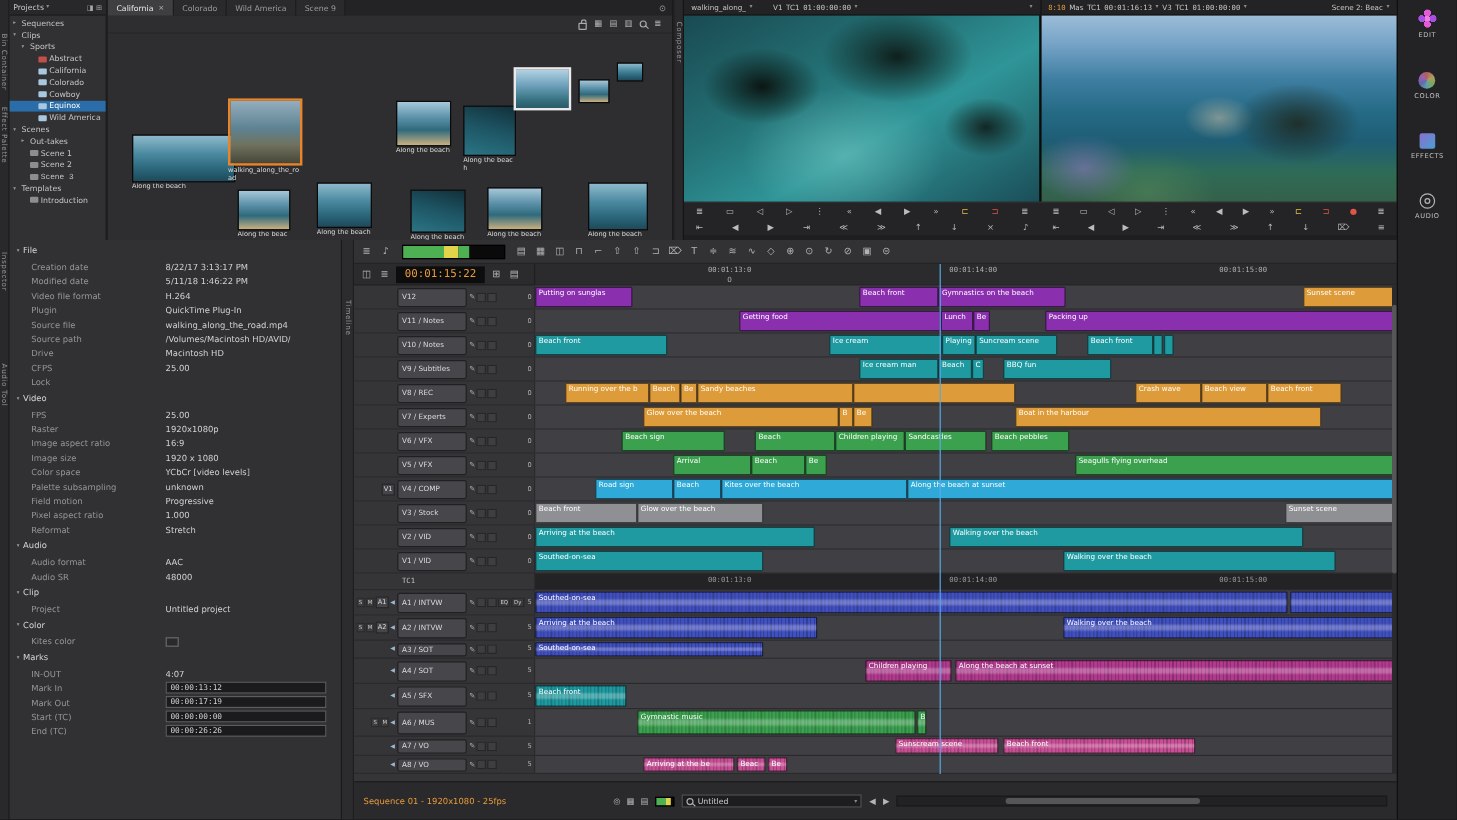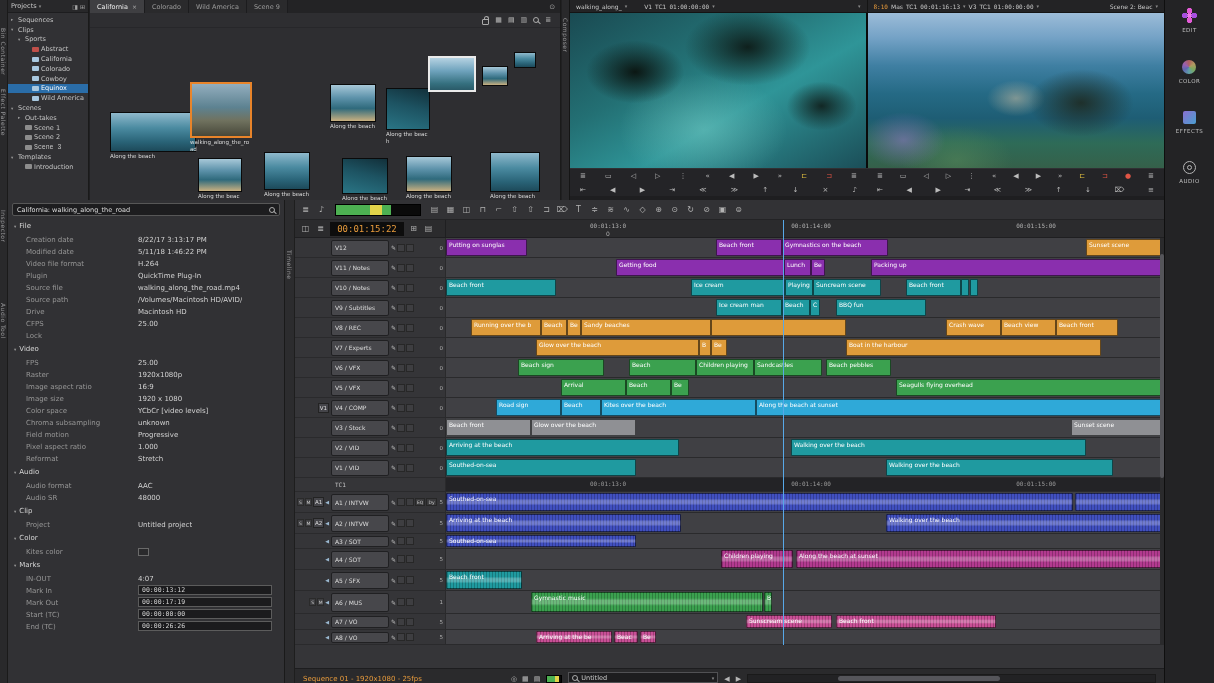--- a/index.html
+++ b/index.html
@@ -112,21 +112,21 @@
 .chip{font-size:4.5px;color:#ccc;background:#3a3a3c;border:1px solid #272727;padding:0 1px;height:8px;display:flex;align-items:center}
 .num{margin-left:auto;margin-right:2px;font-size:5.5px;color:#b0b0b0}
 .lane{position:relative;width:719px;background:#404044;border-left:1px solid #2a2a2c;flex:none;height:100%}
 .trk.tc .lane{background:#232326}
 .tc-label{position:absolute;top:2px;font-size:6px;color:#9a9a9a;font-family:"DejaVu Sans Mono",monospace;transform:translateX(-50%)}
 .clip{position:absolute;top:1px;bottom:1px;border:1px solid rgba(0,0,0,.55);border-radius:1px;color:#fff;font-size:6px;line-height:7px;padding:1px 2px;white-space:nowrap;overflow:hidden}
 .wave{background-image:linear-gradient(180deg,rgba(255,255,255,0) 28%,rgba(255,255,255,.25) 42%,rgba(255,255,255,.25) 58%,rgba(255,255,255,0) 72%),repeating-linear-gradient(90deg,rgba(0,0,0,.22) 0 1px,rgba(0,0,0,0) 1px 3px)}
 #playhead{position:absolute;width:1px;background:#57a8e8;z-index:6}
 #vscroll{position:absolute;right:0;top:38px;width:4px;height:407px;background:#2a2a2c}
 #vthumb{position:absolute;top:4%;left:0;right:0;height:55%;background:#55555a;border-radius:2px}
-#tl-bottom{position:absolute;left:0;right:0;bottom:0;height:15px;background:#2a2a2c;border-top:1px solid #1d1d1f;display:flex;align-items:flex-end;gap:6px;padding:0 8px;font-size:7px}
+#tl-bottom{position:absolute;left:0;right:0;bottom:0;height:32px;background:#2a2a2c;border-top:1px solid #1d1d1f;display:flex;align-items:center;gap:6px;padding:0 8px;font-size:7px}
 #seq-info{color:#e89b3c;width:202px;white-space:nowrap;flex:none}
 .bb-ico{color:#b5b5b5;font-size:7px}
 .bb-mini{width:16px;height:8px;background:#0c0c0c;display:flex;border:1px solid #000}
 .bb-mini i{height:100%;display:block}
 #preset-box{width:150px;height:11px;background:#1d1d1f;border:1px solid #515154;display:flex;align-items:center;gap:3px;padding:0 3px;color:#ccc;font-size:6.5px}
 #preset-box .lbl{flex:1;white-space:nowrap;overflow:hidden}
 #hscroll{flex:1;height:9px;background:#222224;border:1px solid #1a1a1a;position:relative}
 #hthumb{position:absolute;left:22%;width:40%;top:1px;bottom:1px;background:#55555a;border-radius:3px}
 </style>
 </head>
@@ -391,24 +391,20 @@
       </div>
     </div>
   </div>
 
   <div id="strip-bottom" class="vstrip">
     <div class="vtab" style="margin-top:10px">Inspector</div>
     <div class="vtab" style="margin-top:60px">Audio Tool</div>
   </div>
 
   <div id="inspector">
-    <div id="insp-search">
-      <span>California: walking_along_the_road</span>
-      <span class="mag"></span>
-    </div>
     <div id="insp-sections">
         <div class="insp-hdr">
           <span class="tri">▾</span>
           <span>File</span>
         </div>
         <div class="insp-row">
           <span class="insp-label">Creation date</span>
           <span class="insp-val">8/22/17    3:13:17 PM</span>
         </div>
         <div class="insp-row">
@@ -461,21 +457,21 @@
         </div>
         <div class="insp-row">
           <span class="insp-label">Image size</span>
           <span class="insp-val">1920 x 1080</span>
         </div>
         <div class="insp-row">
           <span class="insp-label">Color space</span>
           <span class="insp-val">YCbCr [video levels]</span>
         </div>
         <div class="insp-row">
-          <span class="insp-label">Chroma subsampling</span>
+          <span class="insp-label">Palette subsampling</span>
           <span class="insp-val">unknown</span>
         </div>
         <div class="insp-row">
           <span class="insp-label">Field motion</span>
           <span class="insp-val">Progressive</span>
         </div>
         <div class="insp-row">
           <span class="insp-label">Pixel aspect ratio</span>
           <span class="insp-val">1.000</span>
         </div>

